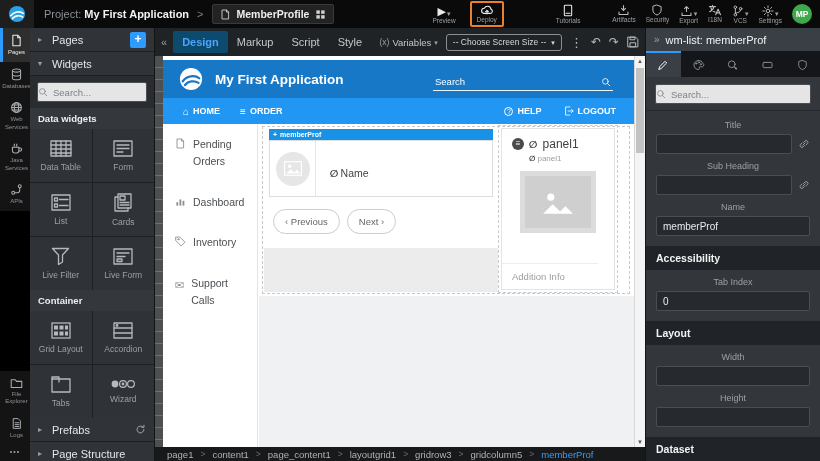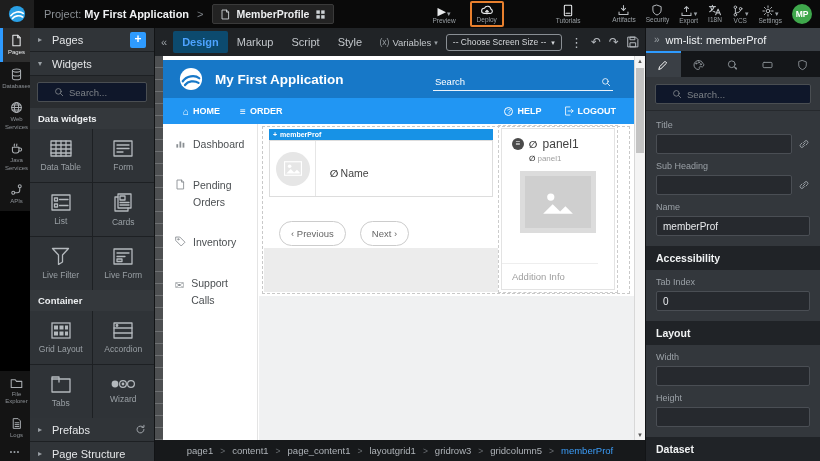--- a/index.html
+++ b/index.html
@@ -42,21 +42,21 @@
   .rail-spacer { flex:1; background:#000; }
   .rail-dots { color:#9aa0a5; text-align:center; font-size:7px; letter-spacing:1px; padding:4px 0 6px; }
 
   
   .palette { width:125px; background:#2a2d30; display:flex; flex-direction:column; border-right:1px solid #121416; overflow:hidden; }
   .acc-row { display:flex; align-items:center; gap:6px; height:24px; padding:0 8px; background:#303438; border-bottom:1px solid #1d2023; color:#e4e6e8; font-size:11px; flex:none; }
   .acc-row .tri { font-size:8px; color:#9aa0a5; width:8px; }
   .plus-btn { margin-left:auto; width:16px; height:16px; background:#2e9bff; color:#fff; border-radius:2px; font-size:12px; line-height:14px; text-align:center; font-weight:bold; }
   .refresh-btn { margin-left:auto; color:#aeb3b8; }
   .pal-search { padding:6px 7px; flex:none; }
-  .search-box { display:flex; align-items:center; gap:5px; background:#0f172a; border:1px solid #4a4e52; border-radius:2px; height:20px; padding:0 16px; color:#84898e; }
+  .search-box { display:flex; align-items:center; gap:5px; background:#e5e5e5; border:1px solid #4a4e52; border-radius:2px; height:20px; padding:0 0; color:#84898e; }
   .search-box .ph { font-size:9.5px; color:#7d8287; }
   .sec-title { background:#34383c; color:#eceef0; font-size:9.5px; font-weight:bold; padding:5px 8px; flex:none; }
   .tiles { display:grid; grid-template-columns:1fr 1fr; gap:1px; background:#1d2023; flex:none; }
   .tile { background:#2f3337; height:53px; display:flex; flex-direction:column; align-items:center; justify-content:center; gap:5px; color:#b4b9bd; }
   .tile .tlab { font-size:8.5px; color:#9aa0a5; }
 
   
   .canvas-col { width:490px; display:flex; flex-direction:column; }
   .canvas-toolbar { height:28px; background:#202326; display:flex; align-items:center; color:#c3c7cb; flex:none; }
   .ct-collapse { font-size:11px; color:#9aa0a5; padding:0 6px; }
@@ -98,48 +98,48 @@
   .grid-box { position:absolute; left:99px; top:2px; width:368px; height:168px; border:1px dashed #c9c9c9; background:#fff; }
   .gray-strip { position:absolute; left:1px; bottom:1px; width:234px; height:44px; background:#ececec; }
 
   .list-widget { position:absolute; left:6px; top:2px; width:224px; }
   .lw-tag { height:11px; background:#1792e6; color:#fff; font-size:7px; font-weight:bold; display:flex; align-items:center; gap:3px; padding:0 4px; }
   .lw-item { height:57px; background:#fff; border:1px solid #ddd; display:flex; }
   .lw-avatar-cell { width:46px; border-right:1px solid #e6e6e6; display:grid; place-items:center; }
   .lw-avatar { width:34px; height:34px; border-radius:50%; background:#e6e6e6; display:grid; place-items:center; color:#fff; }
   .lw-name { margin:9px 0 0 14px; font-size:10.5px; color:#424242; display:flex; align-items:center; gap:2px; }
   .noimg { font-size:10px; color:#333; font-weight:bold; }
-  .pager { position:absolute; left:16px; top:82px; display:flex; gap:14px;margin-top:12px; }
+  .pager { position:absolute; left:10px; top:82px; display:flex; gap:7px; }
   .pill { border:1px solid #ccc; border-radius:13px; background:#fff; color:#666; font-size:9.5px; padding:6px 11px; }
 
   .panel1 { position:absolute; left:238px; top:1px; width:114px; height:162px; background:#fff; border:1px solid #e3e3e3; outline:1px dashed #ccc; outline-offset:2px; }
   .p1-head { padding:8px 0 0 10px; }
   .p1-title { display:flex; align-items:center; gap:5px; font-size:12px; color:#424242; }
   .burger { width:12px; height:12px; border-radius:50%; background:#4a4a4a; color:#fff; font-size:8px; line-height:12px; text-align:center; }
   .p1-sub { margin:3px 0 0 17px; font-size:8px; color:#9e9e9e; display:flex; align-items:center; gap:2px; }
   .p1-sub .noimg { font-size:7.5px; }
   .p1-img { margin:8px auto 0; width:76px; height:62px; background:#cfcfcf; border:5px solid #dcdcdc; display:grid; place-items:center; color:#fff; }
   .p1-foot { position:absolute; left:0; right:16px; bottom:0; height:26px; border-top:1px solid #eee; color:#9e9e9e; font-size:9.5px; display:flex; align-items:center; padding-left:10px; }
 
   
-  .breadcrumb { height:21px; background:#17191b; display:flex; align-items:center; gap:7px; padding:0 12px; font-size:9.5px; color:#aeb3b8; flex:none;justify-content:center; }
+  .breadcrumb { height:14px; background:#17191b; display:flex; align-items:center; gap:7px; padding:0 12px; font-size:9.5px; color:#aeb3b8; flex:none; }
   .breadcrumb .sep { color:#6a6e72; font-size:8.5px; }
   .breadcrumb .current { color:#3b9cf7; }
 
   
   .inspector { width:175px; background:#33373c; display:flex; flex-direction:column; overflow:hidden; border-left:1px solid #121416; }
   .insp-header { height:23px; background:#3a3f45; color:#f2f4f6; font-size:11px; display:flex; align-items:center; gap:6px; padding:0 8px; flex:none; }
   .insp-header .exp { color:#9aa0a5; font-size:10px; }
   .insp-tabs { height:26px; display:flex; background:#141619; flex:none; }
   .itab { flex:1; display:grid; place-items:center; color:#8a9095; border-top:2px solid transparent; }
   .itab.active { background:#3a3f45; color:#fff; border-top-color:#2e9bff; }
   .insp-search { padding:7px 9px 6px; border-bottom:1px solid #26292d; flex:none; }
   .insp-body { padding:2px 10px 0; flex:1; overflow:hidden; }
   .fld { margin-top:7px; }
-  .fld-label { font-size:9px; color:#9aa0a6; margin-bottom:4px; }
+  .fld-label { font-size:9px; color:#9aa0a6; margin-bottom:4px;text-align:center; }
   .fld-row { display:flex; align-items:center; gap:6px; }
   .fld-input { height:20px; background:#26292e; border:1px solid #4a4e54; border-radius:2px; flex:1; color:#e8eaed; font-size:10px; padding:0 6px; font-family:"Liberation Sans","DejaVu Sans",sans-serif; width:100%; }
   .bind-ic { color:#9aa0a6; flex:none; }
   .insp-section { background:#202327; color:#f1f3f4; font-size:10.5px; font-weight:bold; padding:6px 10px; margin:10px -10px 0; }
 </style>
 </head>
 <body>
 
 <div class="app">
 
@@ -514,38 +514,38 @@
                 <span>LOGOUT</span>
               </span>
             </span>
           </div>
 
           <div class="app-body">
             <div class="body-gray"></div>
             <div class="side-nav">
               <div class="snav-item">
                 <span class="sic">
+                  <svg class="ico" width="11" height="11" viewBox="0 0 16 16">
+                      <path d="M3.5 1.5h6l3 3v10h-9z"></path>
+                      <path d="M9.5 1.5v3h3"></path>
+                    </svg>
+                </span>
+                <span style="max-width:52px;">Pending Orders</span>
+              </div>
+              <div class="snav-item">
+                <span class="sic">
                   <svg width="11" height="11" viewBox="0 0 16 16">
                       <g fill="currentColor">
                         <rect x="2" y="9" width="2.6" height="5"></rect>
                         <rect x="6.5" y="5" width="2.6" height="9"></rect>
                         <rect x="11" y="7" width="2.6" height="7"></rect>
                       </g>
                     </svg>
                 </span>
                 <span>Dashboard</span>
-              </div>
-              <div class="snav-item">
-                <span class="sic">
-                  <svg class="ico" width="11" height="11" viewBox="0 0 16 16">
-                      <path d="M3.5 1.5h6l3 3v10h-9z"></path>
-                      <path d="M9.5 1.5v3h3"></path>
-                    </svg>
-                </span>
-                <span style="max-width:52px;">Pending Orders</span>
               </div>
               <div class="snav-item">
                 <span class="sic">
                   <svg class="ico" width="11" height="11" viewBox="0 0 16 16">
                       <path d="M1.5 1.5h5.5l7.5 7.5-5.5 5.5-7.5-7.5z"></path>
                       <circle cx="4.8" cy="4.8" r="1"></circle>
                     </svg>
                 </span>
                 <span>Inventory</span>
               </div>

